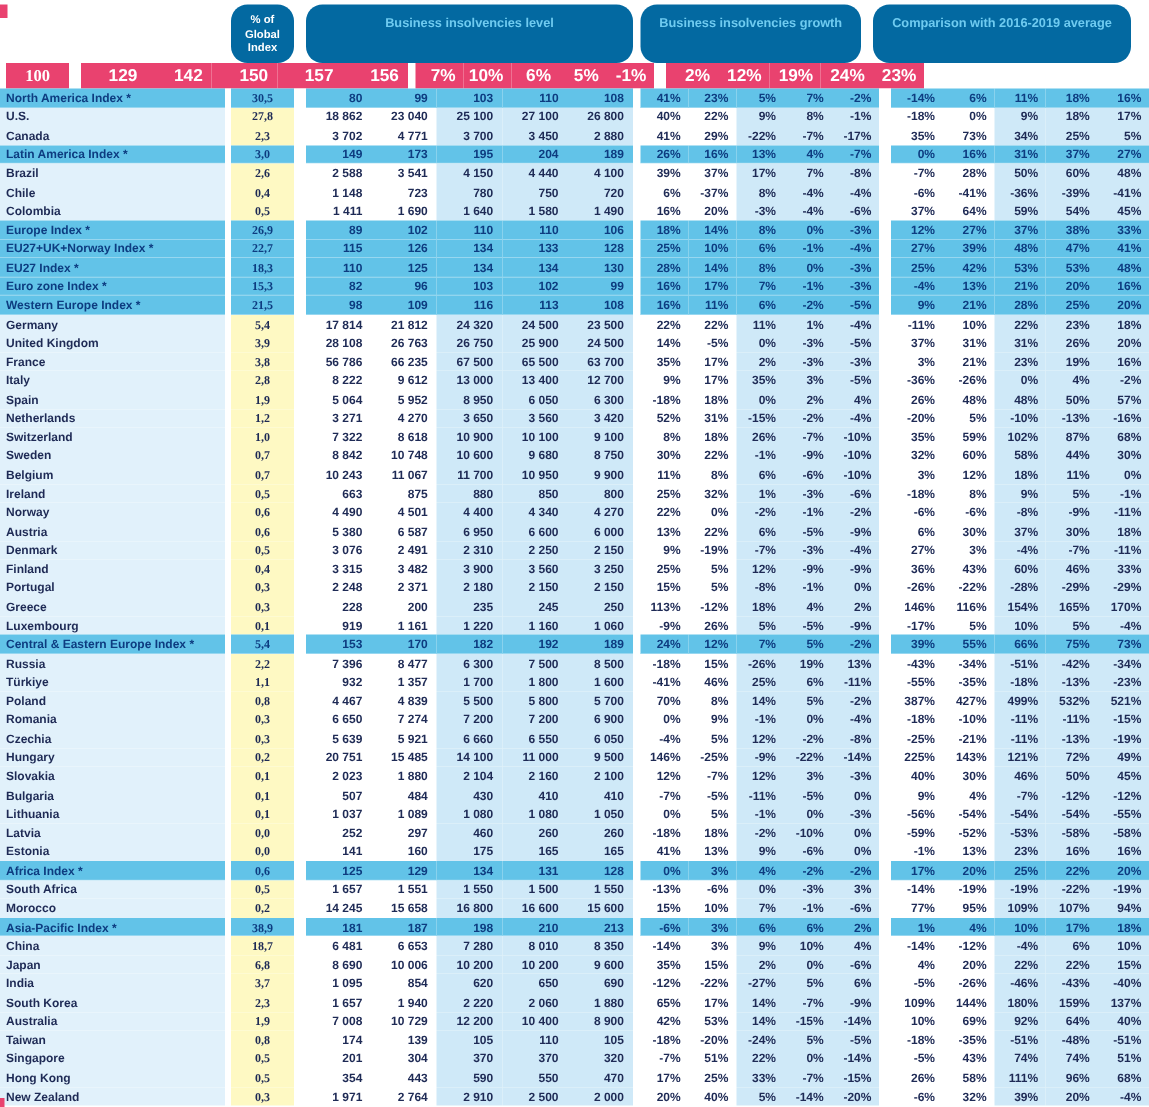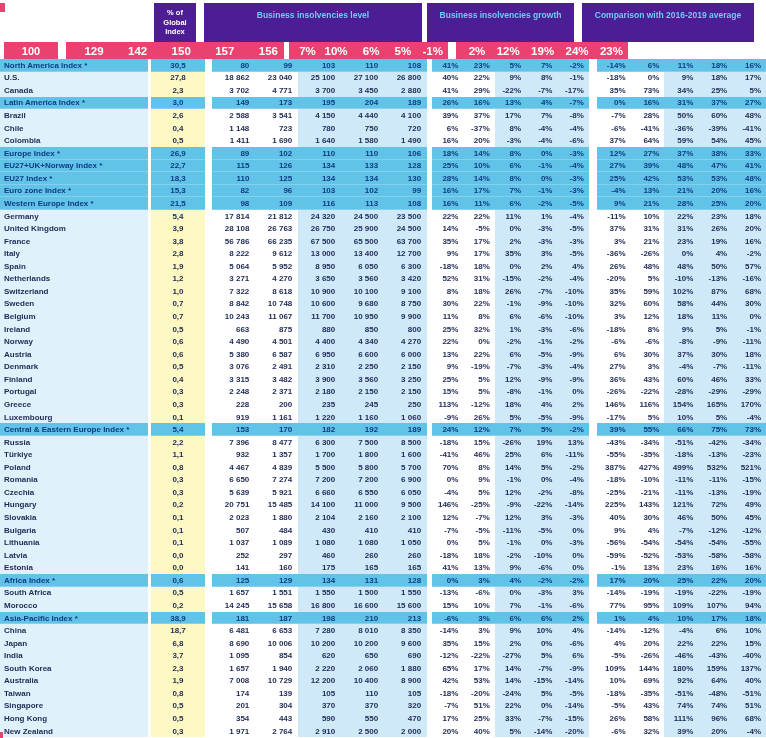--- a/index.html
+++ b/index.html
@@ -5,34 +5,34 @@
   html,body{margin:0;padding:0;background:#fff;}
   body{width:766px;height:738px;overflow:hidden;font-family:"Liberation Sans",sans-serif;position:relative;}
   .page{position:relative;width:766px;height:738px;}
   .edge-mark{position:absolute;background:#e9426f;}
   .edge-mark.top{left:0;top:0;width:5px;height:9px;}
   .edge-mark.bottom{left:0;top:729px;width:3px;height:9px;}
 
   
   .hdr{display:flex;height:39px;margin-top:3px;}
   .hdr .blank{width:150px;background:#fff;}
-  .hdr .block{background:#4c1d95;color:#fff;display:flex;flex-direction:column;}
+  .hdr .block{background:#0369a1;color:#fff;display:flex;flex-direction:column;border-radius:11px;}
   .hdr .pct-block{width:42px;align-items:center;justify-content:center;text-align:center;
       font-size:7.5px;font-weight:700;line-height:1.25;padding:0 2px;box-sizing:border-box;}
   .hdr .grp{justify-content:space-between;gap:36px;}
   .grp-title{color:#6fcbf0;font-size:8.5px;font-weight:700;text-align:center;padding-top:7px;}
   .years{display:flex;padding-bottom:3px;}
   .ycell{color:#fff;font-size:7.5px;font-weight:700;display:flex;align-items:flex-end;justify-content:flex-end;box-sizing:border-box;}
 
   
   .w-name{width:150px;}
   .w-g4{width:4px;background:#fff;}
   .w-g5{width:5px;background:#fff;}
   .w-g8{width:8px;background:#fff;}
-  .w-pct{width:54px;}
+  .w-pct{width:42px;font-family:Liberation Serif, serif;}
   .w-lvl{width:43.6px;padding-right:6px;}
   .w-gro{width:31.8px;padding-right:5px;}
   .w-comp{width:34.4px;padding-right:5px;}
   .w-lvlblk{width:218px;}
   .w-groblk{width:147px;}
   .w-compblk{width:172px;}
 
   
   .row{display:flex;align-items:stretch;height:12.574px;}
   .cell{display:flex;align-items:center;justify-content:flex-end;font-size:8px;font-weight:700;box-sizing:border-box;white-space:nowrap;overflow:hidden;}

